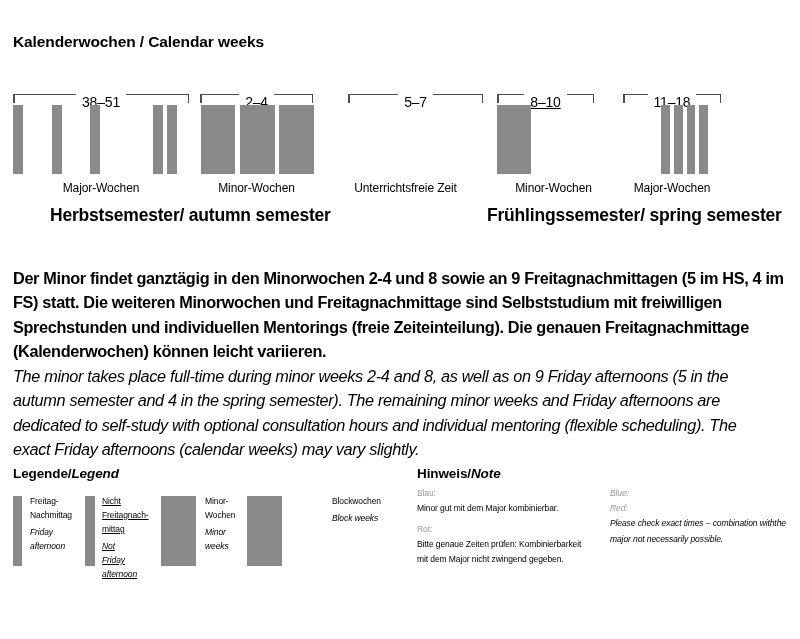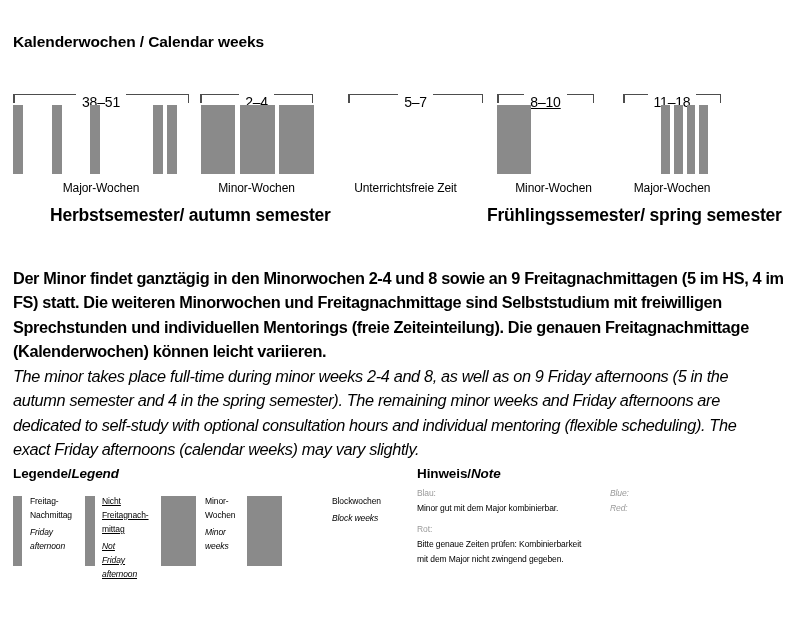--- a/index.html
+++ b/index.html
@@ -138,14 +138,16 @@
     <div class="note-col" style="left: 417px;">
       <div class="note-label" style="color: rgb(154, 154, 154);">Blau:</div>
       <div class="note-text">Minor gut mit dem Major kombinierbar.</div>
       <div class="note-label" style="color: rgb(154, 154, 154);">Rot:</div>
       <div class="note-text">Bitte genaue Zeiten prüfen: Kombinierbarkeit
 mit dem Major nicht zwingend gegeben.</div>
     </div>
     <div class="note-col italic" style="left: 610px;">
       <div class="note-label" style="color: rgb(154, 154, 154);">Blue:</div>
       <div class="note-label" style="color: rgb(154, 154, 154);">Red:</div>
+      <div class="note-text">Please check exact times – combination withthe
+major not necessarily possible.</div>
     </div>
   </div>
 
 </body></html>

